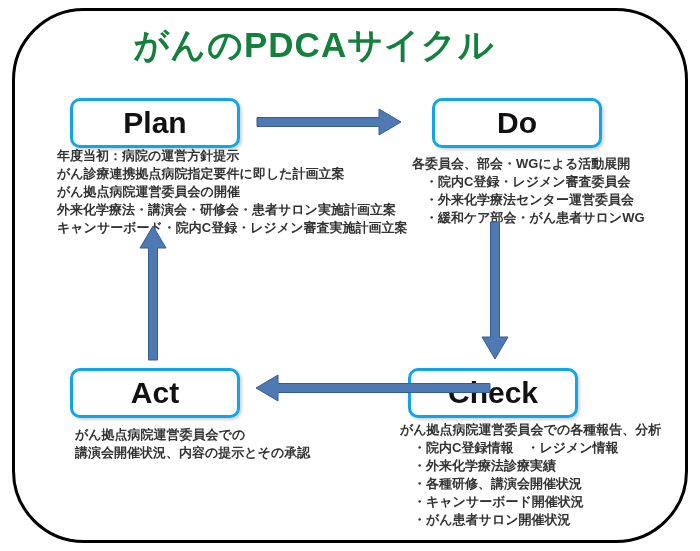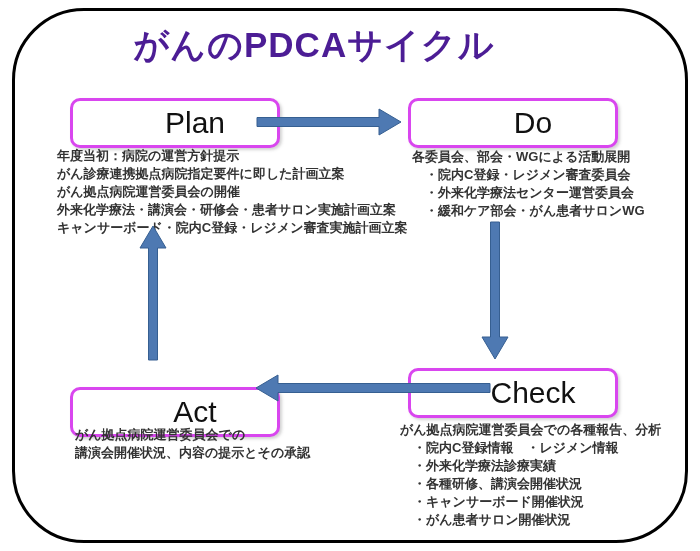--- a/index.html
+++ b/index.html
@@ -17,48 +17,47 @@
     border: 3px solid #000000;
     border-radius: 72px;
     background: #ffffff;
   }
   .title {
     position: absolute;
     left: 0; top: 22px; width: 628px;
     text-align: center;
     font-size: 35px;
     font-weight: bold;
-    color: #4c1d95;
+    color: #15803d;
     letter-spacing: 1px;
   }
   .box {
     position: absolute;
     width: 164px; height: 44px;
     background: #ffffff;
-    border: 3px solid #d946ef;
+    border: 3px solid #0ea5e9;
     border-radius: 10px;
     display: flex; align-items: center; justify-content: center;
-    font-size: 30px; font-weight: normal; color: #111111;
+    font-size: 30px; font-weight: bold; color: #111111;
     box-shadow: 2px 2px 3px rgba(130,130,130,0.35);
-    padding-left: 40px;
   }
   #box-plan  { left: 70px;  top: 98px; }
-  #box-do    { left: 408px; top: 98px; }
-  #box-act   { left: 70px;  top: 368px; margin-top: 19px; }
+  #box-do    { left: 432px; top: 98px; }
+  #box-act   { left: 70px;  top: 368px; }
   #box-check { left: 408px; top: 368px; }
   .notes {
     position: absolute;
     font-size: 13px;
     line-height: 18px;
     color: #333333;
     white-space: pre-line;
     font-weight: bold;
   }
   #notes-plan  { left: 57px;  top: 147px; }
-  #notes-do    { left: 412px; top: 148px; }
+  #notes-do    { left: 412px; top: 155px; }
   #notes-act   { left: 75px;  top: 426px; }
   #notes-check { left: 400px; top: 421px; }
   svg.arrows {
     position: absolute;
     left: 0; top: 0;
     width: 700px; height: 551px;
     pointer-events: none;
   }
 </style>
 </head>

